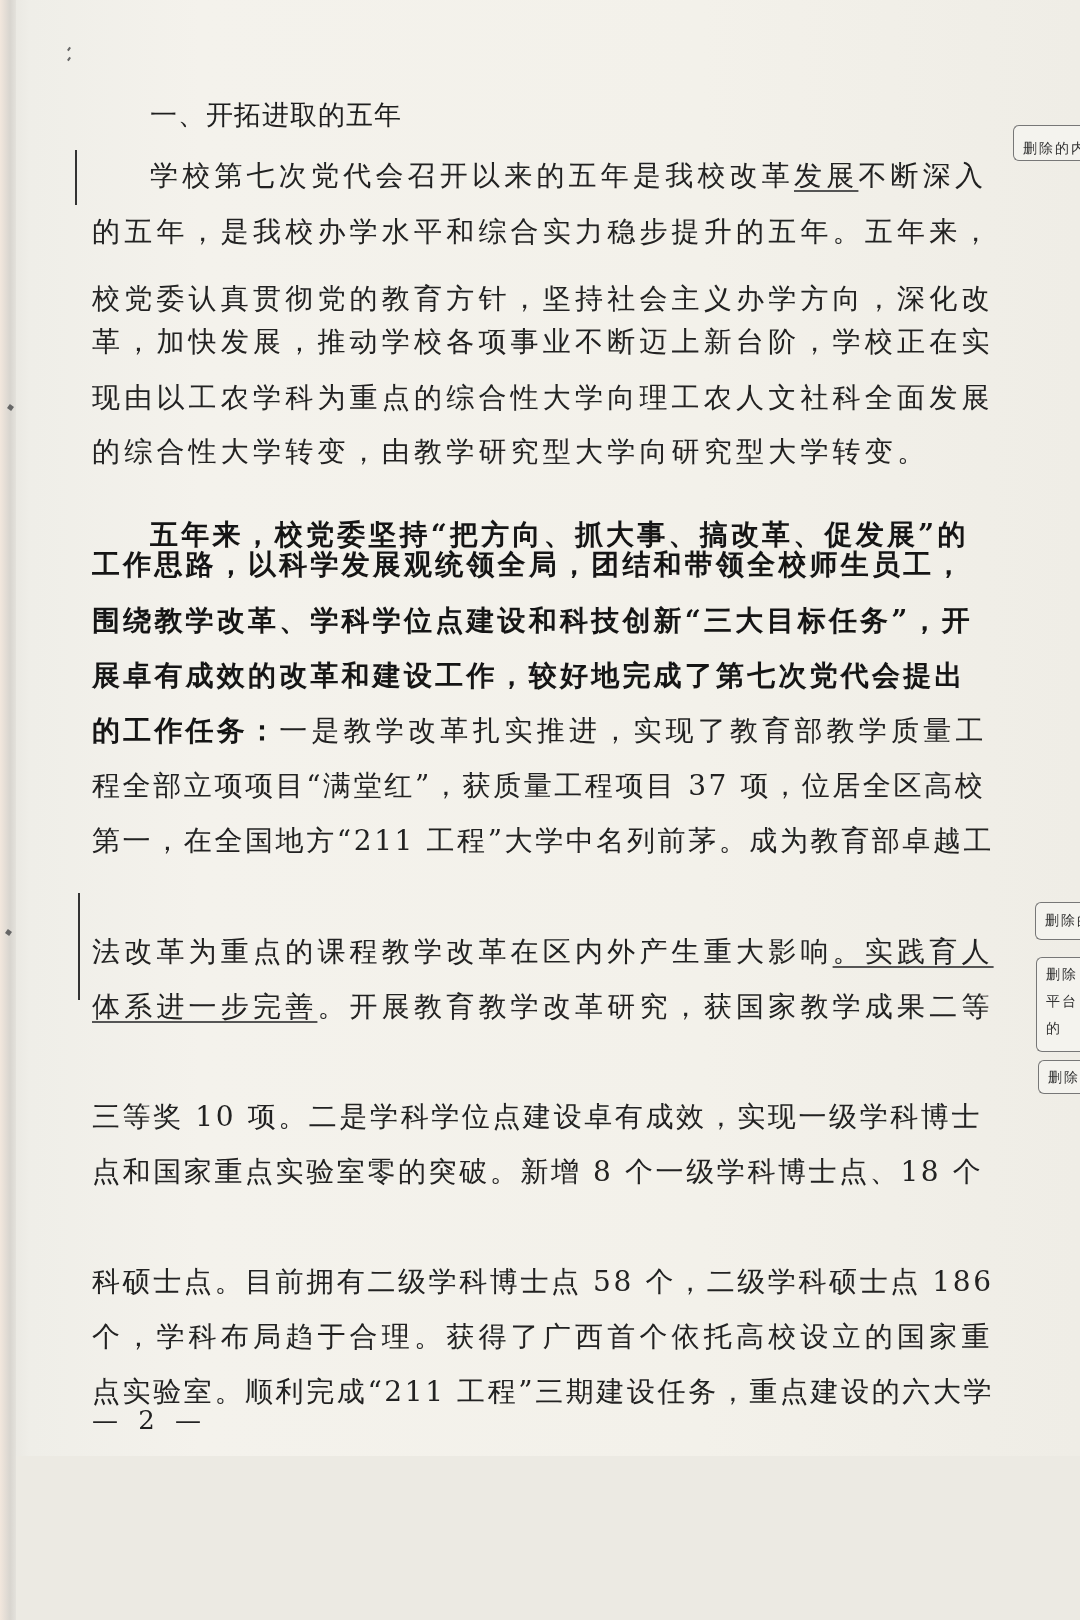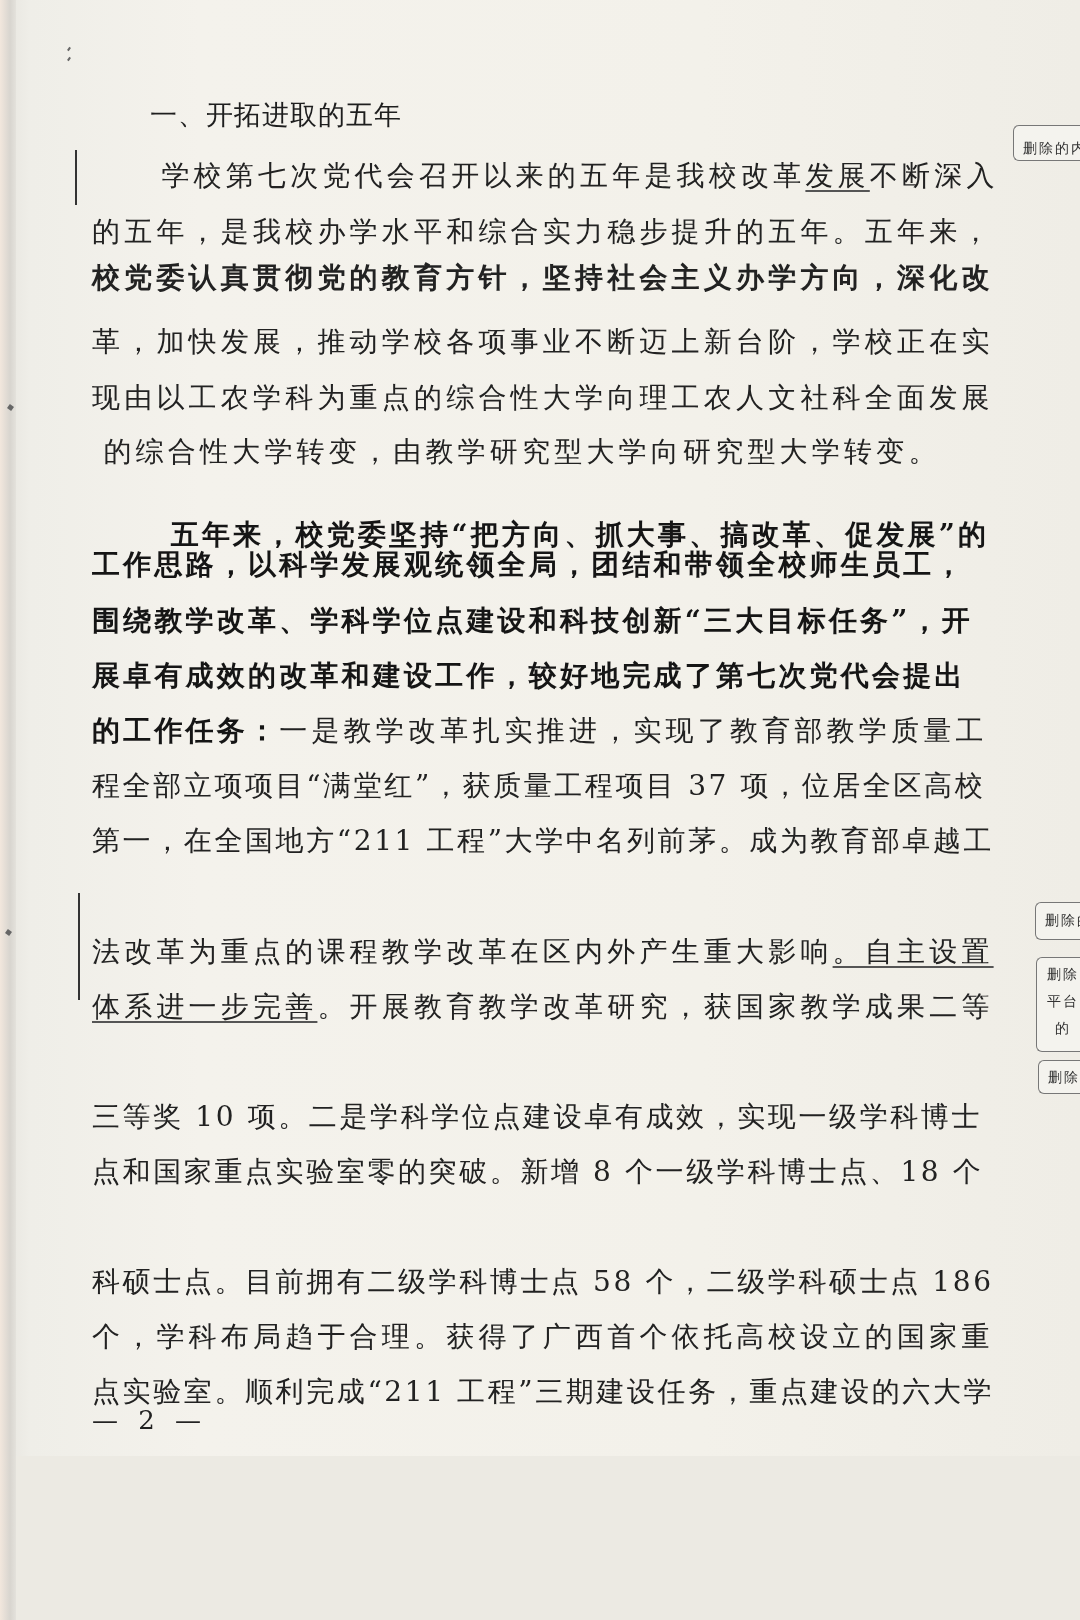--- a/index.html
+++ b/index.html
@@ -15,21 +15,20 @@
       font-family: "DejaVu Serif", "Liberation Serif", serif;
       color: #1c1c1c;
     }
     .page {
       position: absolute;
       left: 0;
       top: 0;
       width: 1080px;
       height: 1456px;
       background: linear-gradient(90deg, #e6e4de 0px, #efeee8 30px, #f4f2ec 200px, #f3f1ea 700px, #efede6 1080px);
-      text-align: center;
     }
     .left-shadow {
       position: absolute;
       left: 0;
       top: 0;
       width: 16px;
       height: 1620px;
       background: linear-gradient(90deg, #f2e7dd 0px, #d8d5cf 10px, #e4e2dc 16px);
     }
     .heading {
@@ -116,36 +115,36 @@
 
   <div class="change-bar" style="left:75px; top:150px; height:55px;"></div>
   <div class="change-bar" style="left:78px; top:893px; height:107px;"></div>
 
   <div class="heading">一、开拓进取的五年</div>
 
   <div class="line" style="left:150px; top:156px;">
     <span>学校第七次党代会召开以来的五年是我校改革</span><span class="u">发展</span><span>不断深入</span>
   </div>
   <div class="line" style="top:212px;">的五年，是我校办学水平和综合实力稳步提升的五年。五年来，</div>
-  <div class="line" style="top:258px;font-weight:bold;">校党委认真贯彻党的教育方针，坚持社会主义办学方向，深化改</div>
+  <div class="line" style="top:279px;">校党委认真贯彻党的教育方针，坚持社会主义办学方向，深化改</div>
   <div class="line" style="top:322px;">革，加快发展，推动学校各项事业不断迈上新台阶，学校正在实</div>
   <div class="line" style="top:378px;">现由以工农学科为重点的综合性大学向理工农人文社科全面发展</div>
   <div class="line" style="top:432px;">的综合性大学转变，由教学研究型大学向研究型大学转变。</div>
 
   <div class="line bold" style="left:150px; top:490px;margin-top:25px;">五年来，校党委坚持“把方向、抓大事、搞改革、促发展”的</div>
   <div class="line bold" style="top:545px;">工作思路，以科学发展观统领全局，团结和带领全校师生员工，</div>
   <div class="line bold" style="top:601px;">围绕教学改革、学科学位点建设和科技创新“三大目标任务”，开</div>
   <div class="line bold" style="top:656px;">展卓有成效的改革和建设工作，较好地完成了第七次党代会提出</div>
   <div class="line" style="top:711px;">
     <span class="bold">的工作任务：</span><span>一是教学改革扎实推进，实现了教育部教学质量工</span>
   </div>
   <div class="line tight" style="top:766px;">程全部立项项目“满堂红”，获质量工程项目 37 项，位居全区高校</div>
   <div class="line tight" style="top:821px;">第一，在全国地方“211 工程”大学中名列前茅。成为教育部卓越工</div>
   <div class="line" style="top:932px;">
-    <span>法改革为重点的课程教学改革在区内外产生重大影响</span><span class="u">。自主设置</span>
+    <span>法改革为重点的课程教学改革在区内外产生重大影响</span><span class="u">。实践育人</span>
   </div>
   <div class="line" style="top:987px;">
     <span class="u">体系进一步完善</span><span>。开展教育教学改革研究，获国家教学成果二等</span>
   </div>
   <div class="line tight" style="top:1097px;">三等奖 10 项。二是学科学位点建设卓有成效，实现一级学科博士</div>
   <div class="line tight" style="top:1152px;">点和国家重点实验室零的突破。新增 8 个一级学科博士点、18 个</div>
   <div class="line tight" style="top:1262px;">科硕士点。目前拥有二级学科博士点 58 个，二级学科硕士点 186</div>
   <div class="line" style="top:1317px;">个，学科布局趋于合理。获得了广西首个依托高校设立的国家重</div>
   <div class="line tight" style="top:1372px;">点实验室。顺利完成“211 工程”三期建设任务，重点建设的六大学</div>
 

